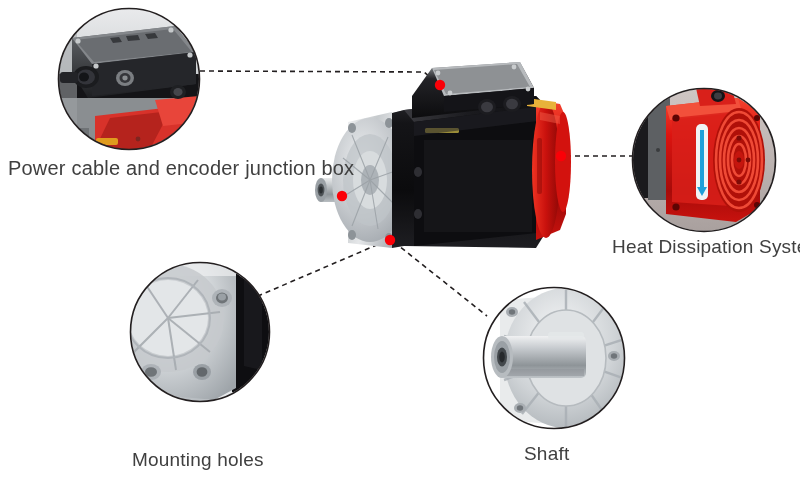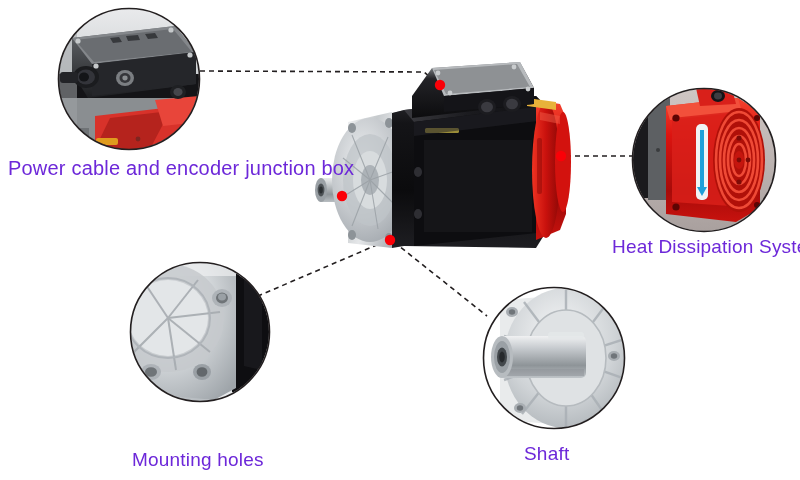--- a/index.html
+++ b/index.html
@@ -4,21 +4,21 @@
 <style>
   html,body{margin:0;padding:0;}
   body{
     width:800px;height:480px;background:#ffffff;overflow:hidden;
     font-family:"Liberation Sans", sans-serif;
     -webkit-font-smoothing:antialiased;
   }
   #stage{position:relative;width:800px;height:480px;}
   .svg-layer{position:absolute;left:0;top:0;width:800px;height:480px;}
   .callout-label{
-    position:absolute;color:#6d28d9;white-space:nowrap;
+    position:absolute;color:#404040;white-space:nowrap;
     font-weight:400;letter-spacing:.2px;
   }
   #label-junction{left:8px;top:157px;font-size:20px;}
   #label-heat{left:612px;top:236px;font-size:19px;}
   #label-mounting{left:132px;top:410px;font-size:19px;margin-top:39px;}
   #label-shaft{left:524px;top:443px;font-size:19px;text-align:right;}
 </style>
 </head>
 <body>
 

